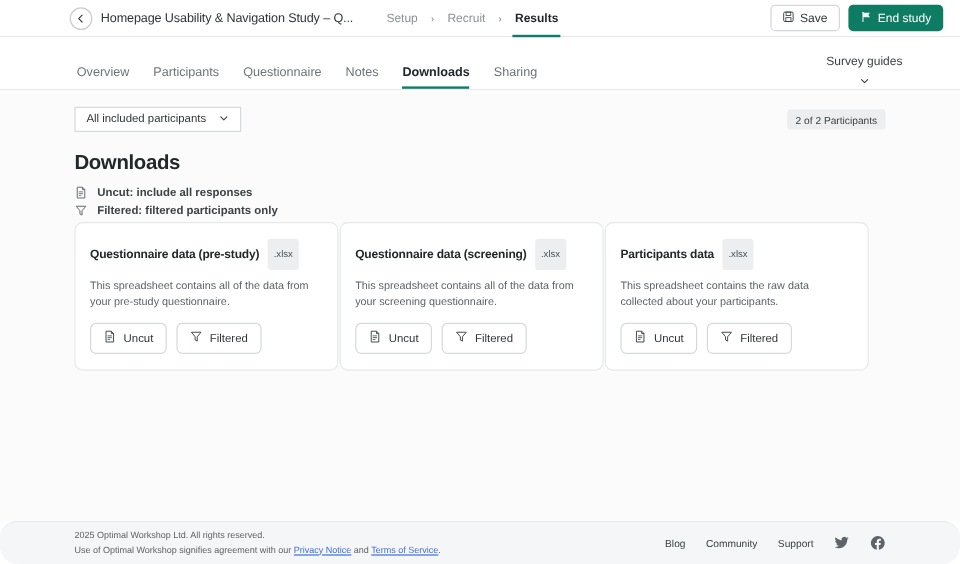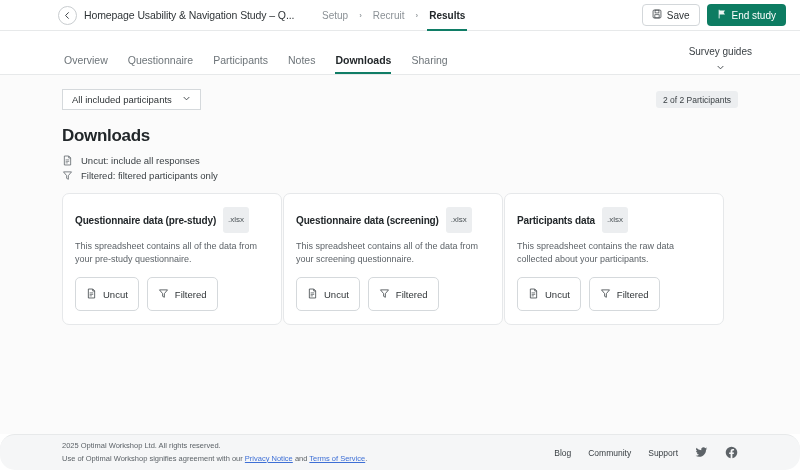--- a/index.html
+++ b/index.html
@@ -222,21 +222,22 @@
 
   .page-title {
     font-size: 17px;
     font-weight: bold;
     color: #22272a;
     letter-spacing: -0.3px;
     margin-bottom: 9px;
   }
 
   .legend {
-    margin-bottom: 12px;
+    margin-bottom: 4px;
+    font-weight: bold;
   }
   .legend-row {
     display: flex;
     align-items: center;
     gap: 8px;
     margin-bottom: 4px;
     font-size: 9.5px;
     color: #3b4145;
   }
   .legend-row .ico { width: 11px; display:flex; align-items:center; justify-content:center;}
@@ -281,21 +282,21 @@
     margin-bottom: 11px;
   }
   .card-actions {
     display: flex;
     gap: 8px;
   }
   .act-btn {
     display: flex;
     align-items: center;
     gap: 6px;
-    height: 34px;
+    height: 26px;
     padding: 12px 10px;
     border: 1px solid #d5d9dc;
     border-radius: 5px;
     background: #fff;
     font-size: 9.5px;
     color: #2f3437;
     cursor: pointer;
   }
 
   
@@ -366,22 +367,22 @@
               <path d="M3 2.2 H11.2 L9.3 4.9 L11.2 7.6 H3 Z" fill="#ffffff" opacity="0.92"></path>
             </svg>
         </span>
         <span>End study</span>
       </div>
     </div>
   </div>
 
   <div class="tabbar">
     <div class="tab">Overview</div>
+    <div class="tab">Participants</div>
     <div class="tab">Questionnaire</div>
-    <div class="tab">Participants</div>
     <div class="tab">Notes</div>
     <div class="tab active">Downloads</div>
     <div class="tab">Sharing</div>
 
     <div class="survey-guides">
       <span>Survey guides</span>
       <span>
         <svg width="9" height="9" viewBox="0 0 12 12">
             <path d="M2.6 4.4 L6 7.8 L9.4 4.4" stroke="#3b4145" stroke-width="1.2" fill="none" stroke-linecap="round" stroke-linejoin="round"></path>
           </svg>

